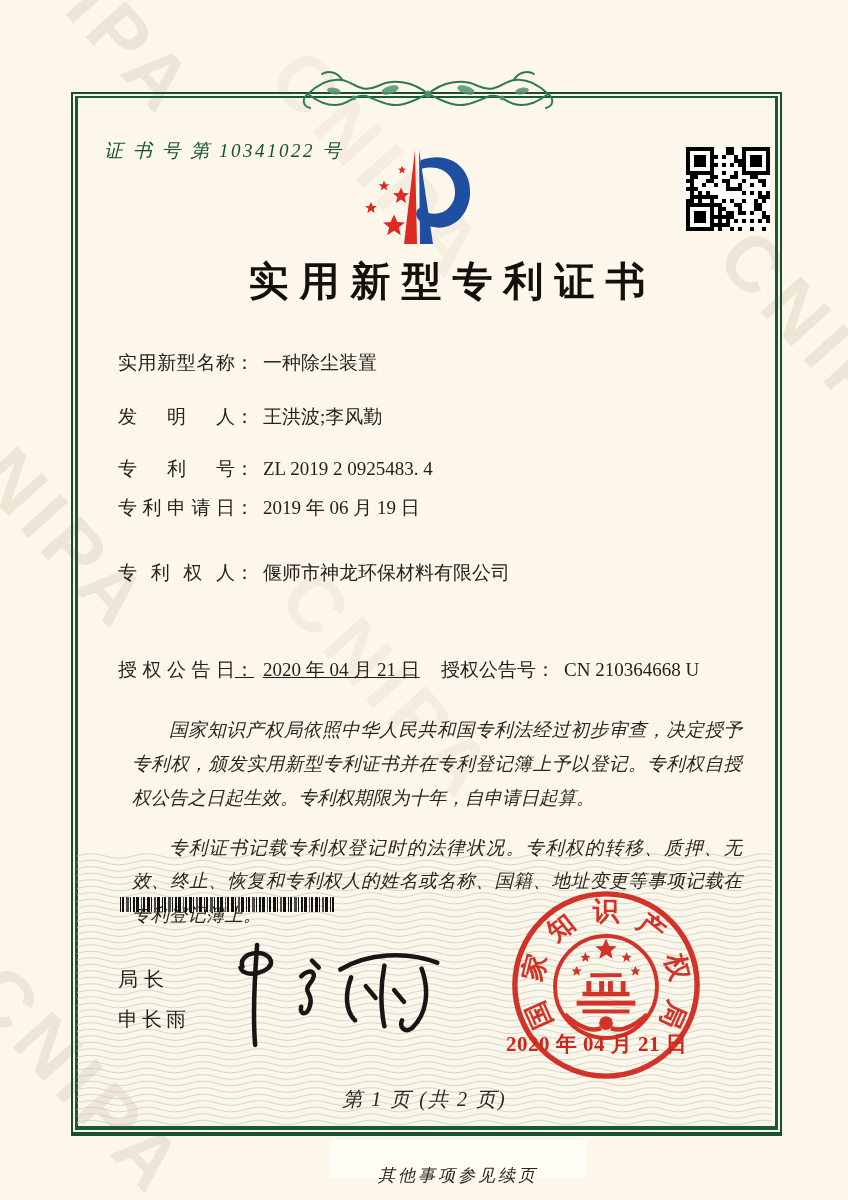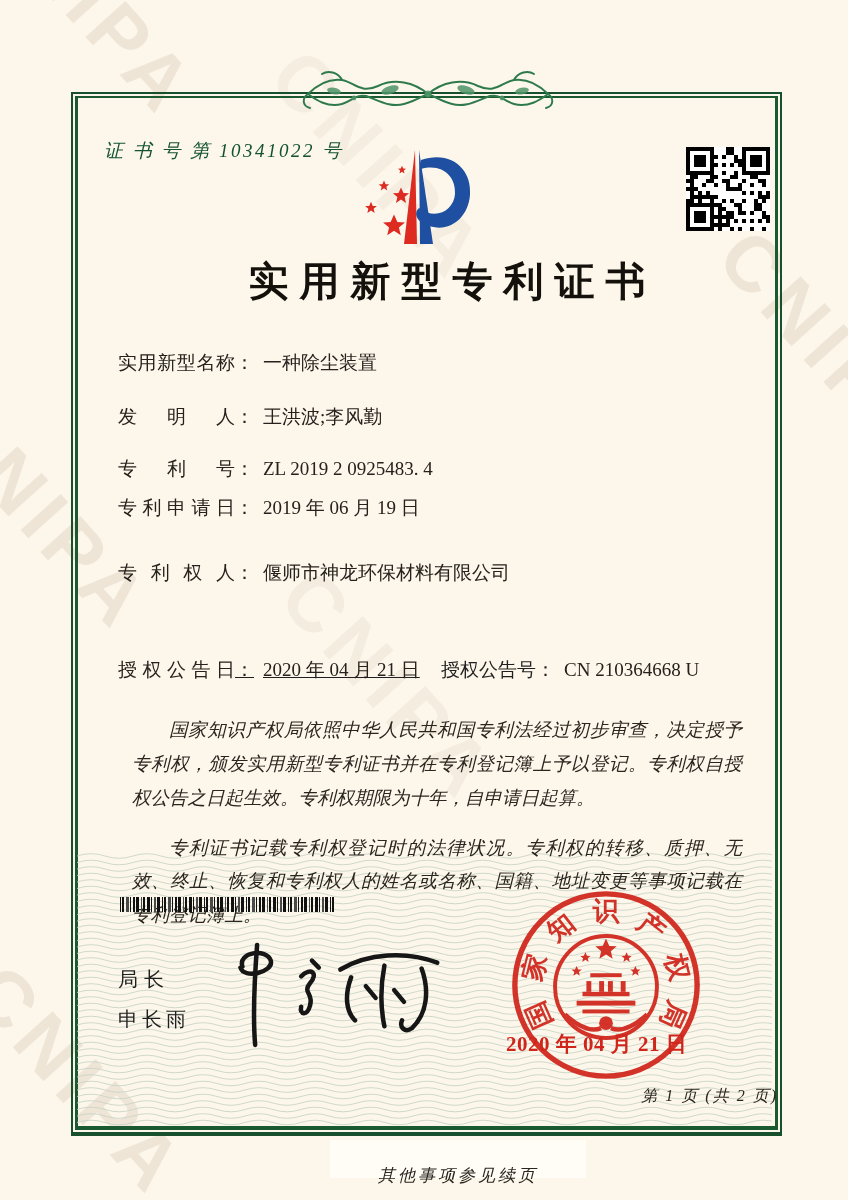--- a/index.html
+++ b/index.html
@@ -60,22 +60,22 @@
   .barcode{position:absolute;left:120px;top:897px;width:216px;height:15px;z-index:3;}
   .sig-title{position:absolute;left:118px;top:966px;font-size:20px;letter-spacing:6px;z-index:3;}
   .sig-name{position:absolute;left:118px;top:1006px;font-size:20px;letter-spacing:4px;z-index:3;}
   .signature{position:absolute;left:215px;top:938px;z-index:3;}
   .seal{position:absolute;left:508px;top:887px;z-index:4;opacity:0.93;}
   .seal-date{
     position:absolute;left:506px;top:1030px;width:210px;z-index:5;
     font-size:21px;font-weight:bold;color:#d0251b;white-space:nowrap;letter-spacing:0.5px;
   }
   .page-info{
-    position:absolute;left:71px;top:1086px;width:707px;text-align:right;z-index:3;
-    font-size:16px;font-style:italic;color:#2a251f;letter-spacing:2px;
+    position:absolute;left:71px;top:1086px;width:707px;text-align:center;z-index:3;
+    font-size:20px;font-style:italic;color:#2a251f;letter-spacing:2px;
   }
   .cont-box{
     position:absolute;left:330px;top:1140px;width:256px;height:38px;z-index:3;
     background:#fffdf6;display:flex;align-items:center;justify-content:center;
   }
   .cont-text{font-size:17px;font-style:italic;letter-spacing:3px;color:#2a251f;margin-top:32px;}
   .ornament{position:absolute;left:298px;top:64px;z-index:2;}
 </style>
 </head>
 <body>

